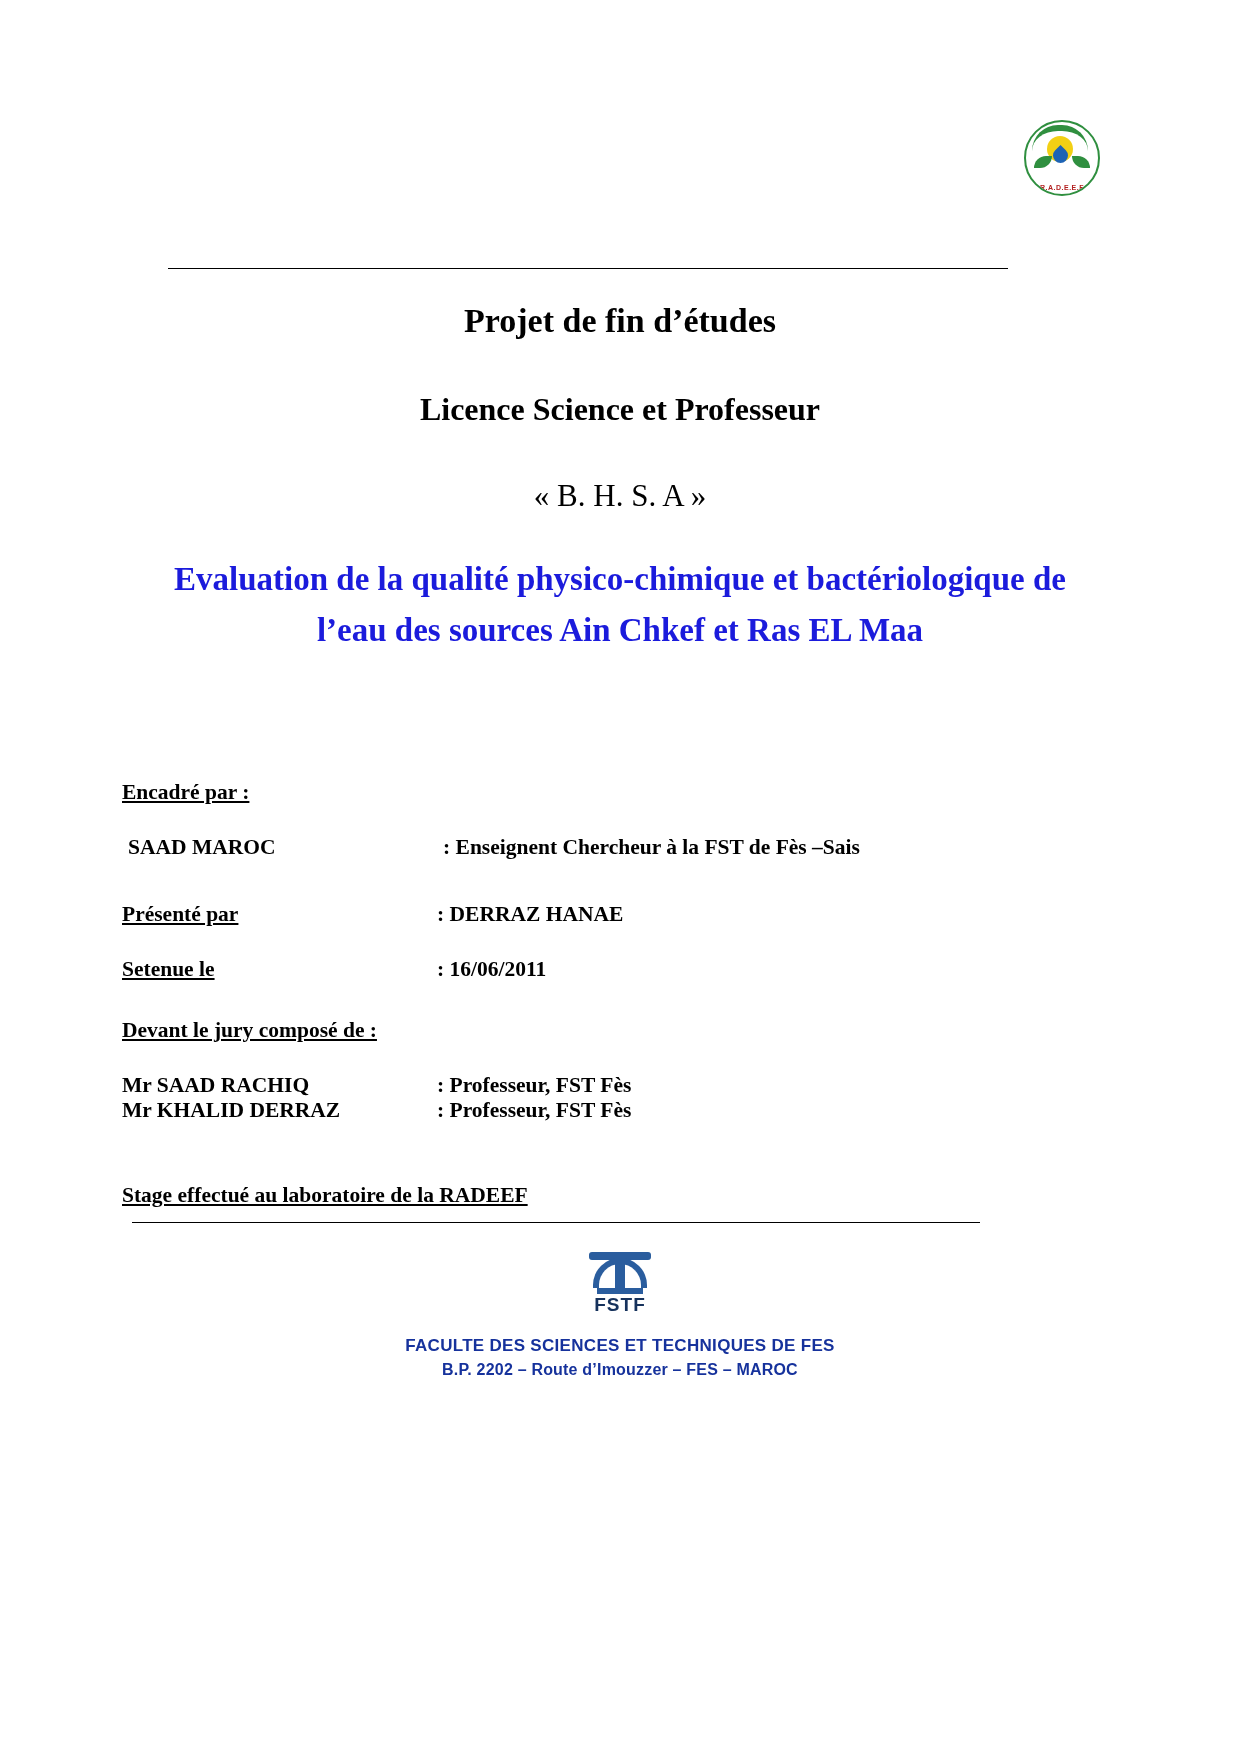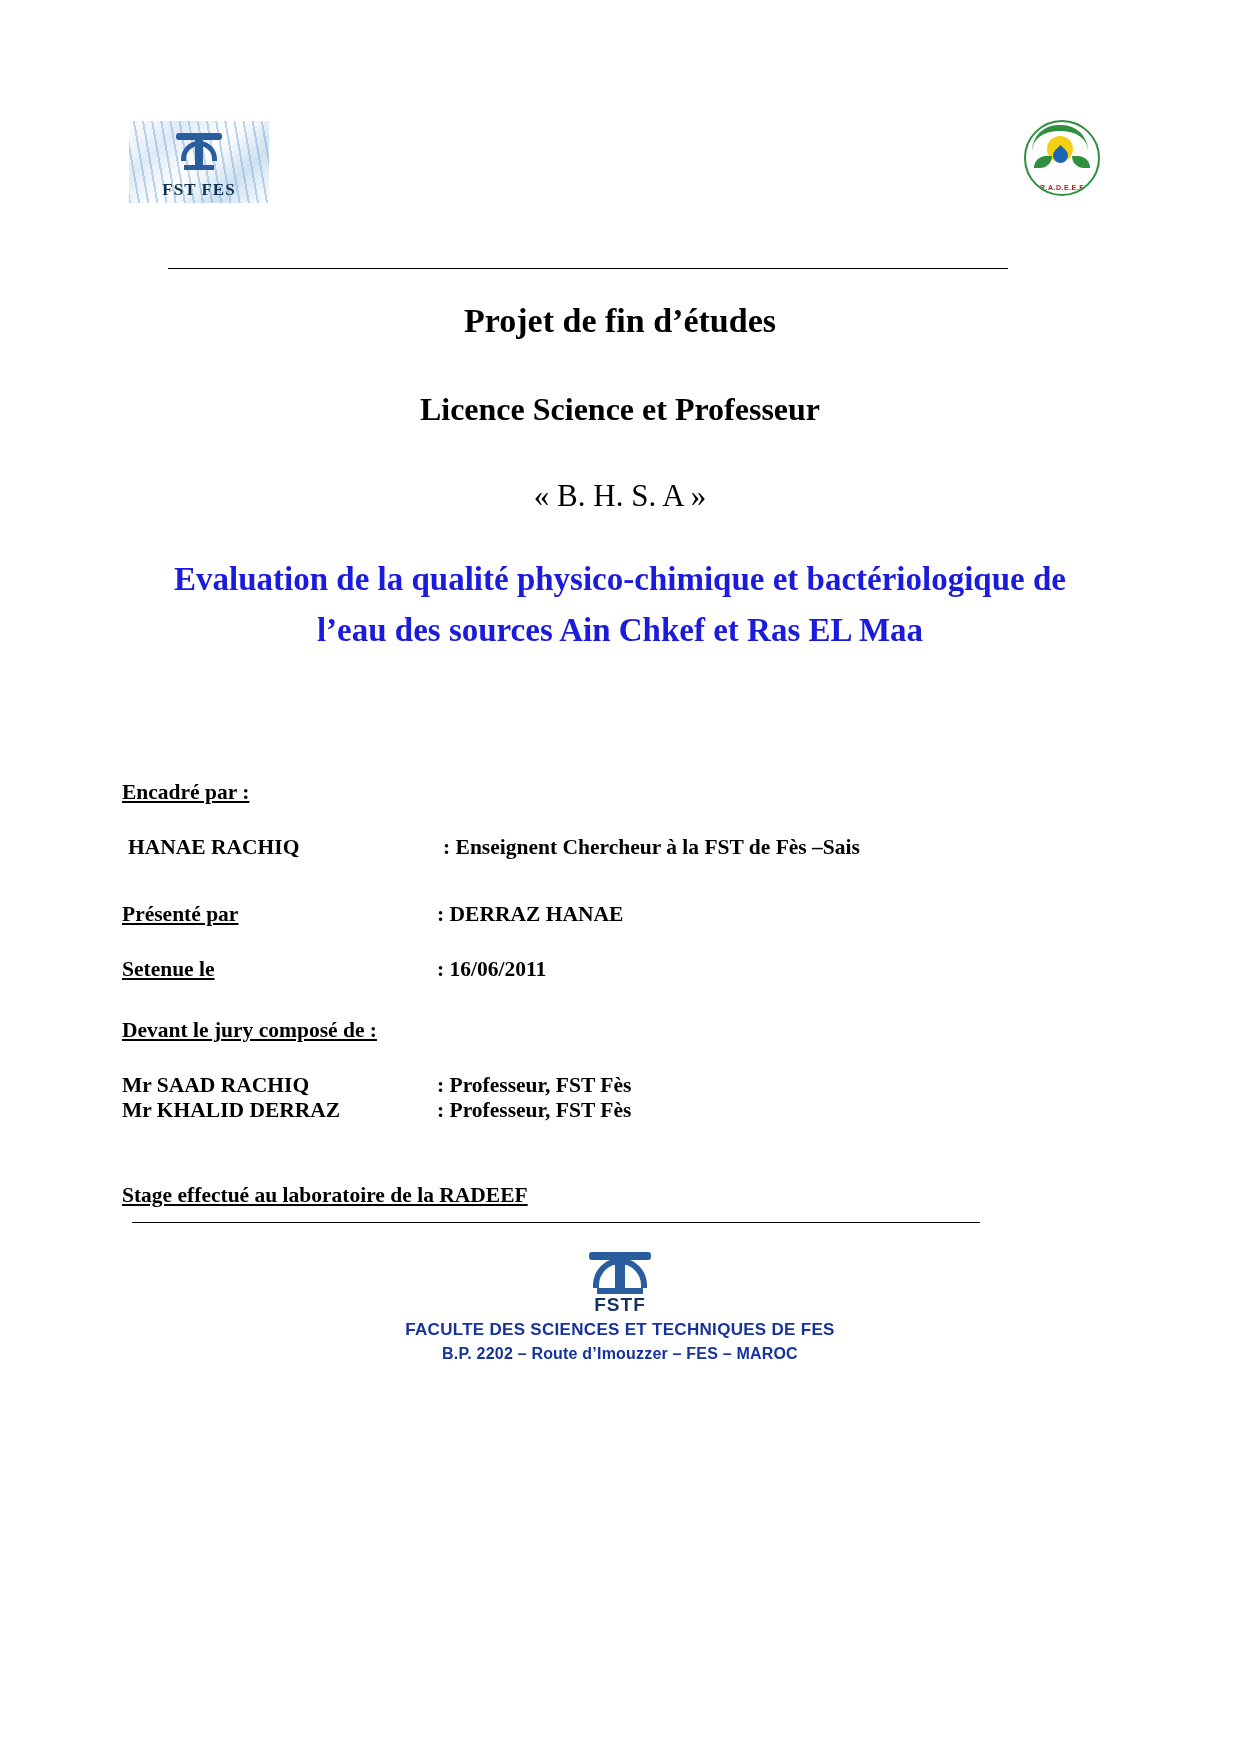--- a/index.html
+++ b/index.html
@@ -269,21 +269,21 @@
     position: absolute;
     left: 0;
     top: 1244px;
     width: 1240px;
     text-align: center;
   }
   .footer .mark {
     position: relative;
     width: 110px;
     height: 72px;
-    margin: 0 auto 2px auto;
+    margin: 0 auto 18px auto;
   }
   .footer .mark .bar {
     position: absolute;
     left: 24px; top: 8px;
     width: 62px; height: 8px;
     background: #2a5d9e;
     border-radius: 3px;
   }
   .footer .mark .dome {
     position: absolute;
@@ -334,30 +334,20 @@
     line-height: 24px;
   }
 </style>
 </head>
 <body>
 
 <div class="page">
 
   <div class="header">
 
-    <div class="logo-fst">
-      <div class="rays"></div>
-      <div class="emblem">
-        <div class="bar"></div>
-        <div class="dome"></div>
-        <div class="stem"></div>
-        <div class="base"></div>
-      </div>
-      <div class="fst-label">FST FES</div>
-    </div>
 
 
     <div class="logo-radeef">
       <div class="arc-top"></div>
       <div class="sun"></div>
       <div class="drop"></div>
       <div class="leaf-l"></div>
       <div class="leaf-r"></div>
       <div class="name">R.A.D.E.E.F</div>
     </div>
@@ -369,21 +359,21 @@
     <div class="t-project">Projet de fin d’études</div>
     <div class="t-licence">Licence Science et Professeur</div>
     <div class="t-bhsa">« B. H. S. A »</div>
     <div class="t-main">Evaluation de la qualité physico-chimique et bactériologique de l’eau  des sources  Ain Chkef et Ras EL Maa</div>
   </div>
 
   <div class="info">
     <div class="u">Encadré par :</div>
     <div class="sp-30"></div>
     <div class="row">
-      <div class="lbl indent-1">HANAE RACHIQ</div>
+      <div class="lbl indent-1">SAAD MAROC</div>
       <div class="val">: Enseignent Chercheur à la FST de Fès –Sais</div>
     </div>
 
     <div class="sp-42"></div>
     <div class="row">
       <div class="lbl u">Présenté par</div>
       <div class="val">: DERRAZ HANAE</div>
     </div>
 
     <div class="sp-30"></div>

